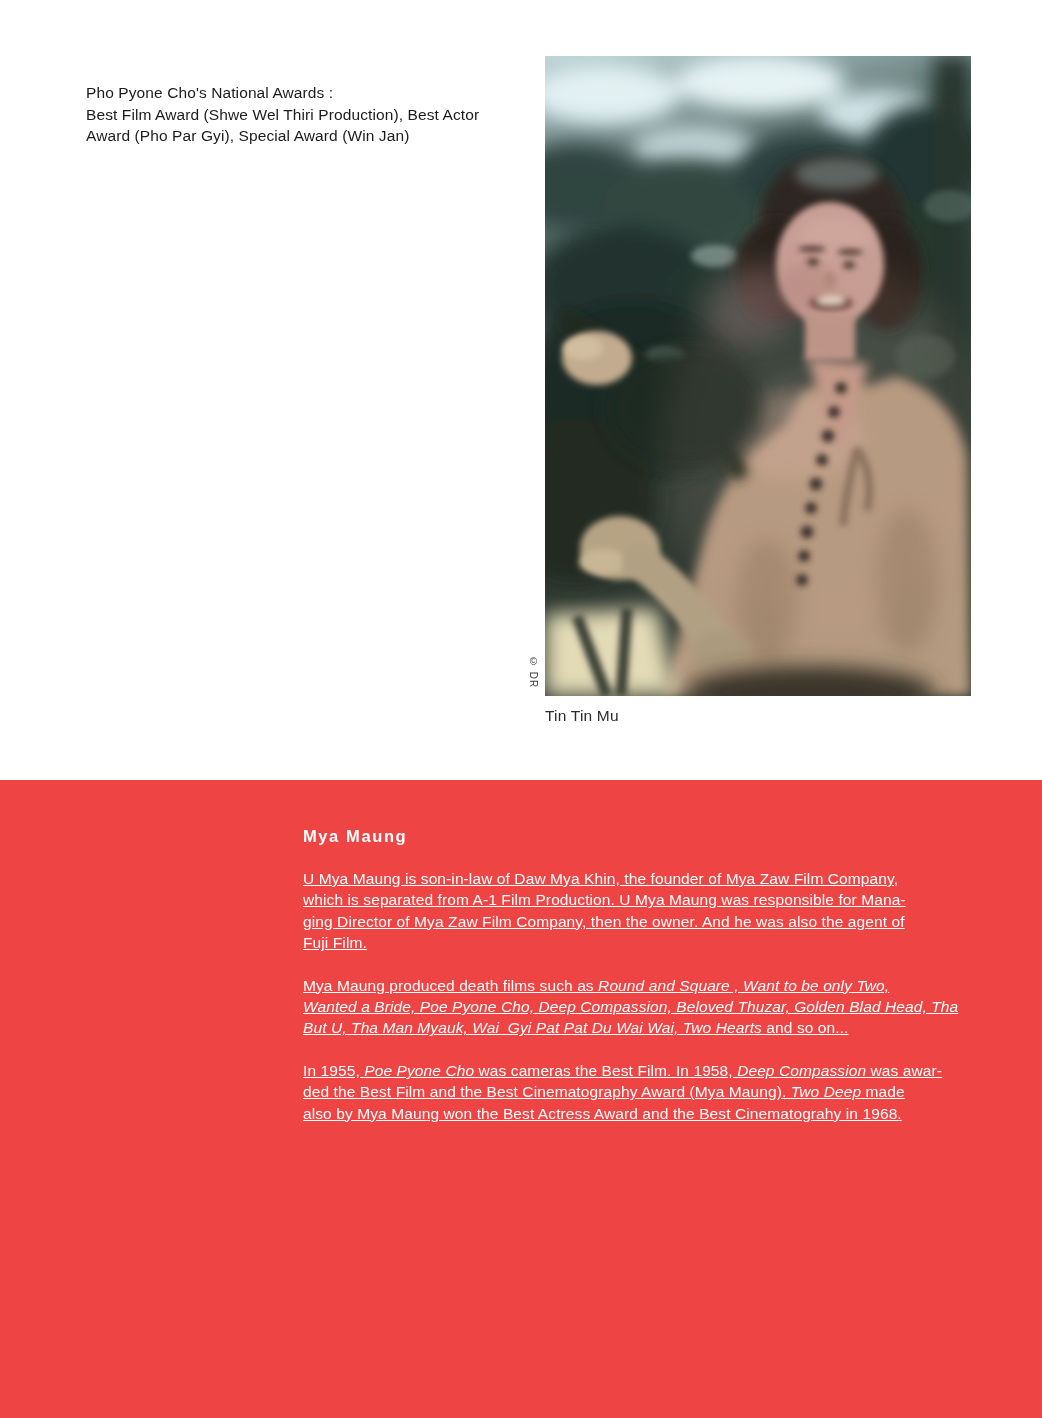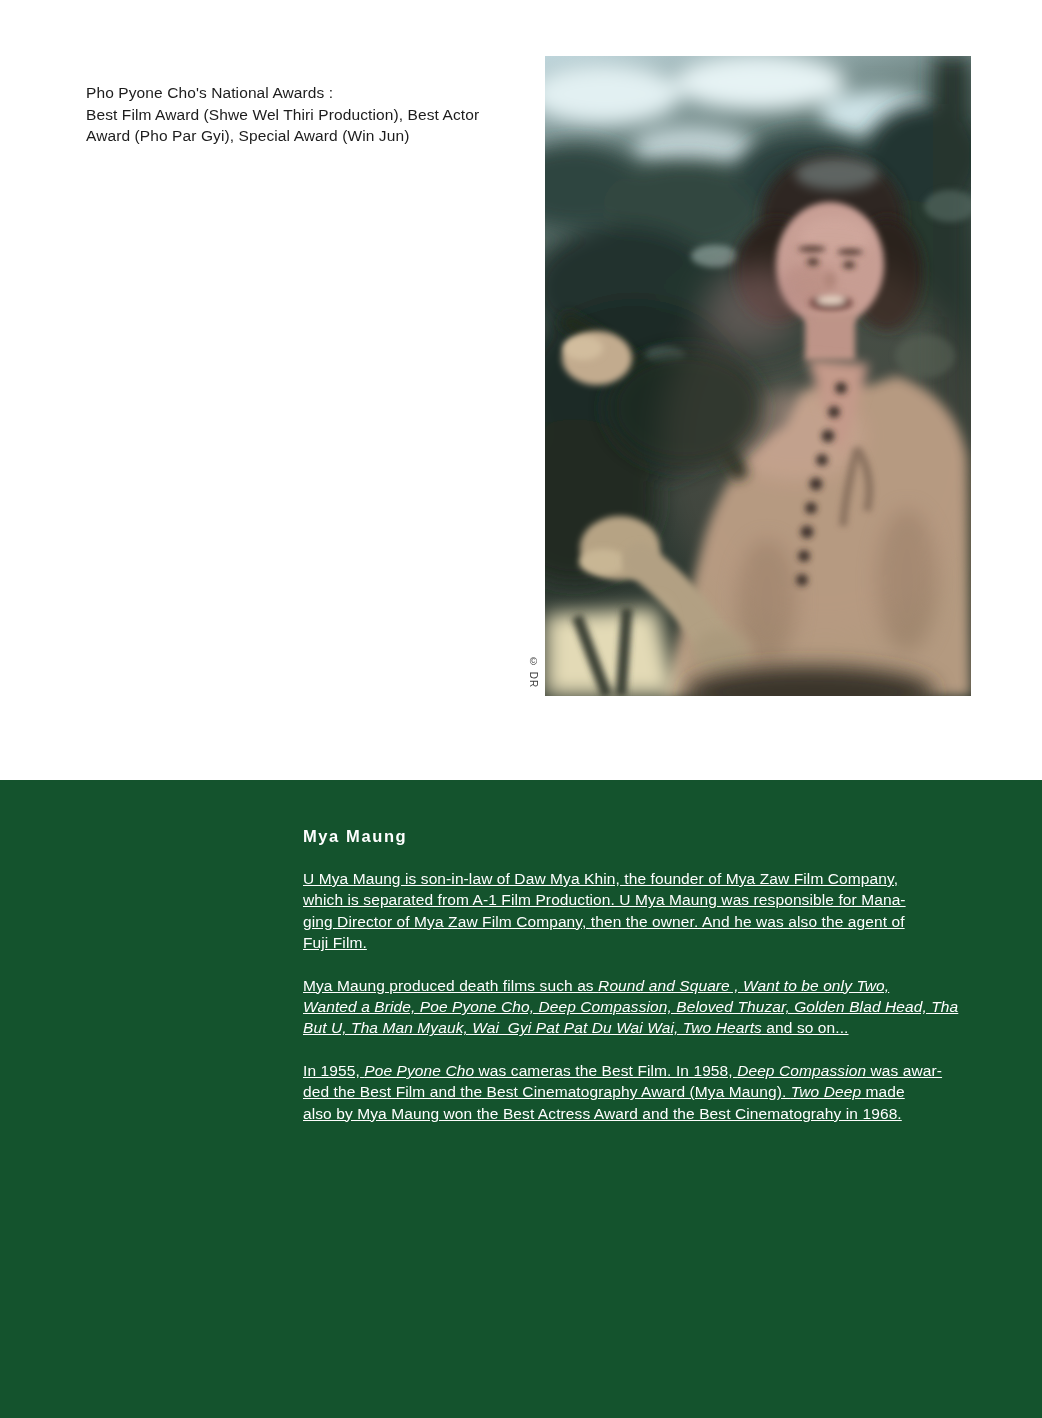--- a/index.html
+++ b/index.html
@@ -53,21 +53,21 @@
   .red-section p em { font-style: italic; }
 </style>
 </head>
 <body>
 
 <div class="page">
 
   <section class="notes">
     <p class="notes-body">Pho Pyone Cho's National Awards :
 Best Film Award (Shwe Wel Thiri Production), Best Actor
-Award (Pho Par Gyi), Special Award (Win Jun)</p>
+Award (Pho Par Gyi), Special Award (Win Jan)</p>
   </section>
 
   <figure class="photo-figure">
     <div class="photo-canvas">
       <svg width="426" height="640" viewBox="0 0 426 640" xmlns="http://www.w3.org/2000/svg">
         <defs>
           <linearGradient id="bg" x1="0" y1="0" x2="0.15" y2="1">
             <stop offset="0" stop-color="#bdd4da"></stop>
             <stop offset="0.2" stop-color="#5d7470"></stop>
             <stop offset="0.45" stop-color="#36463f"></stop>
@@ -178,23 +178,24 @@
             <path d="M 32 560 L 62 640 M 82 552 L 76 640" stroke="#3a4034" stroke-width="11" filter="url(#b3)"></path>
             <ellipse cx="265" cy="636" rx="125" ry="26" fill="#3a352c" filter="url(#b10)"></ellipse>
           </g>
 
           <ellipse cx="280" cy="390" rx="165" ry="190" fill="#c99a8a" opacity="0.12" filter="url(#b16)"></ellipse>
           <ellipse cx="205" cy="252" rx="48" ry="42" fill="#b58a90" opacity="0.3" filter="url(#b16)"></ellipse>
         </g>
       </svg>
     </div>
     <span class="photo-credit">© DR</span>
+    <figcaption class="photo-caption">Tin Tin Mu</figcaption>
   </figure>
 
-  <section class="red-section" style="background: #14532d; color: rgb(255, 255, 255);">
+  <section class="red-section" style="background: #ef4444; color: rgb(255, 255, 255);">
     <h2 class="red-heading">Mya Maung</h2>
     <p><span>U Mya Maung is son-in-law of Daw Mya Khin, the founder of Mya Zaw Film Company,
 which is separated from A-1 Film Production. U Mya Maung was responsible for Mana-
 ging Director of Mya Zaw Film Company, then the owner. And he was also the agent of
 Fuji Film.</span></p>
     <p><span>Mya Maung produced death films such as </span><em>Round and Square , Want to be only Two,
 Wanted a Bride, Poe Pyone Cho, Deep Compassion, Beloved Thuzar, Golden Blad Head, Tha
 But U, Tha Man Myauk, Wai  Gyi Pat Pat Du Wai Wai, Two Hearts</em><span> and so on...</span></p>
     <p><span>In 1955, </span><em>Poe Pyone Cho</em><span> was cameras the Best Film. In 1958, </span><em>Deep Compassion</em><span> was awar-
 ded the Best Film and the Best Cinematography Award (Mya Maung). </span><em>Two Deep</em><span> made

